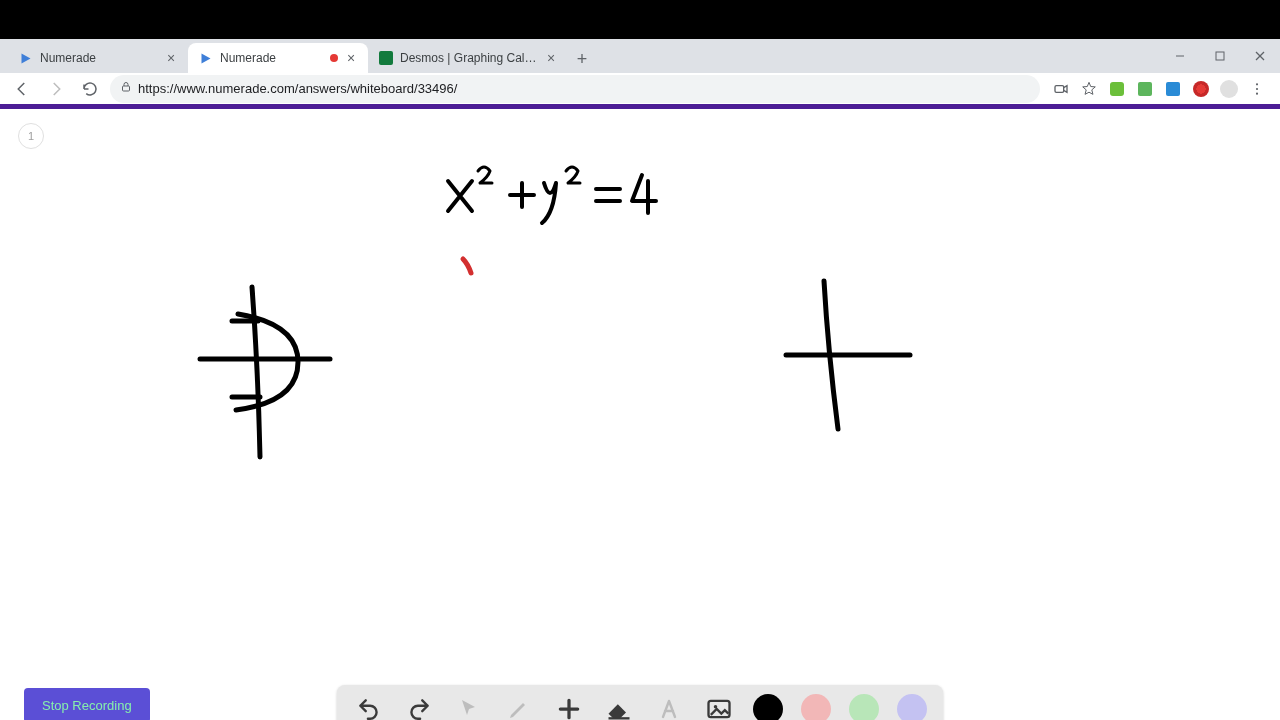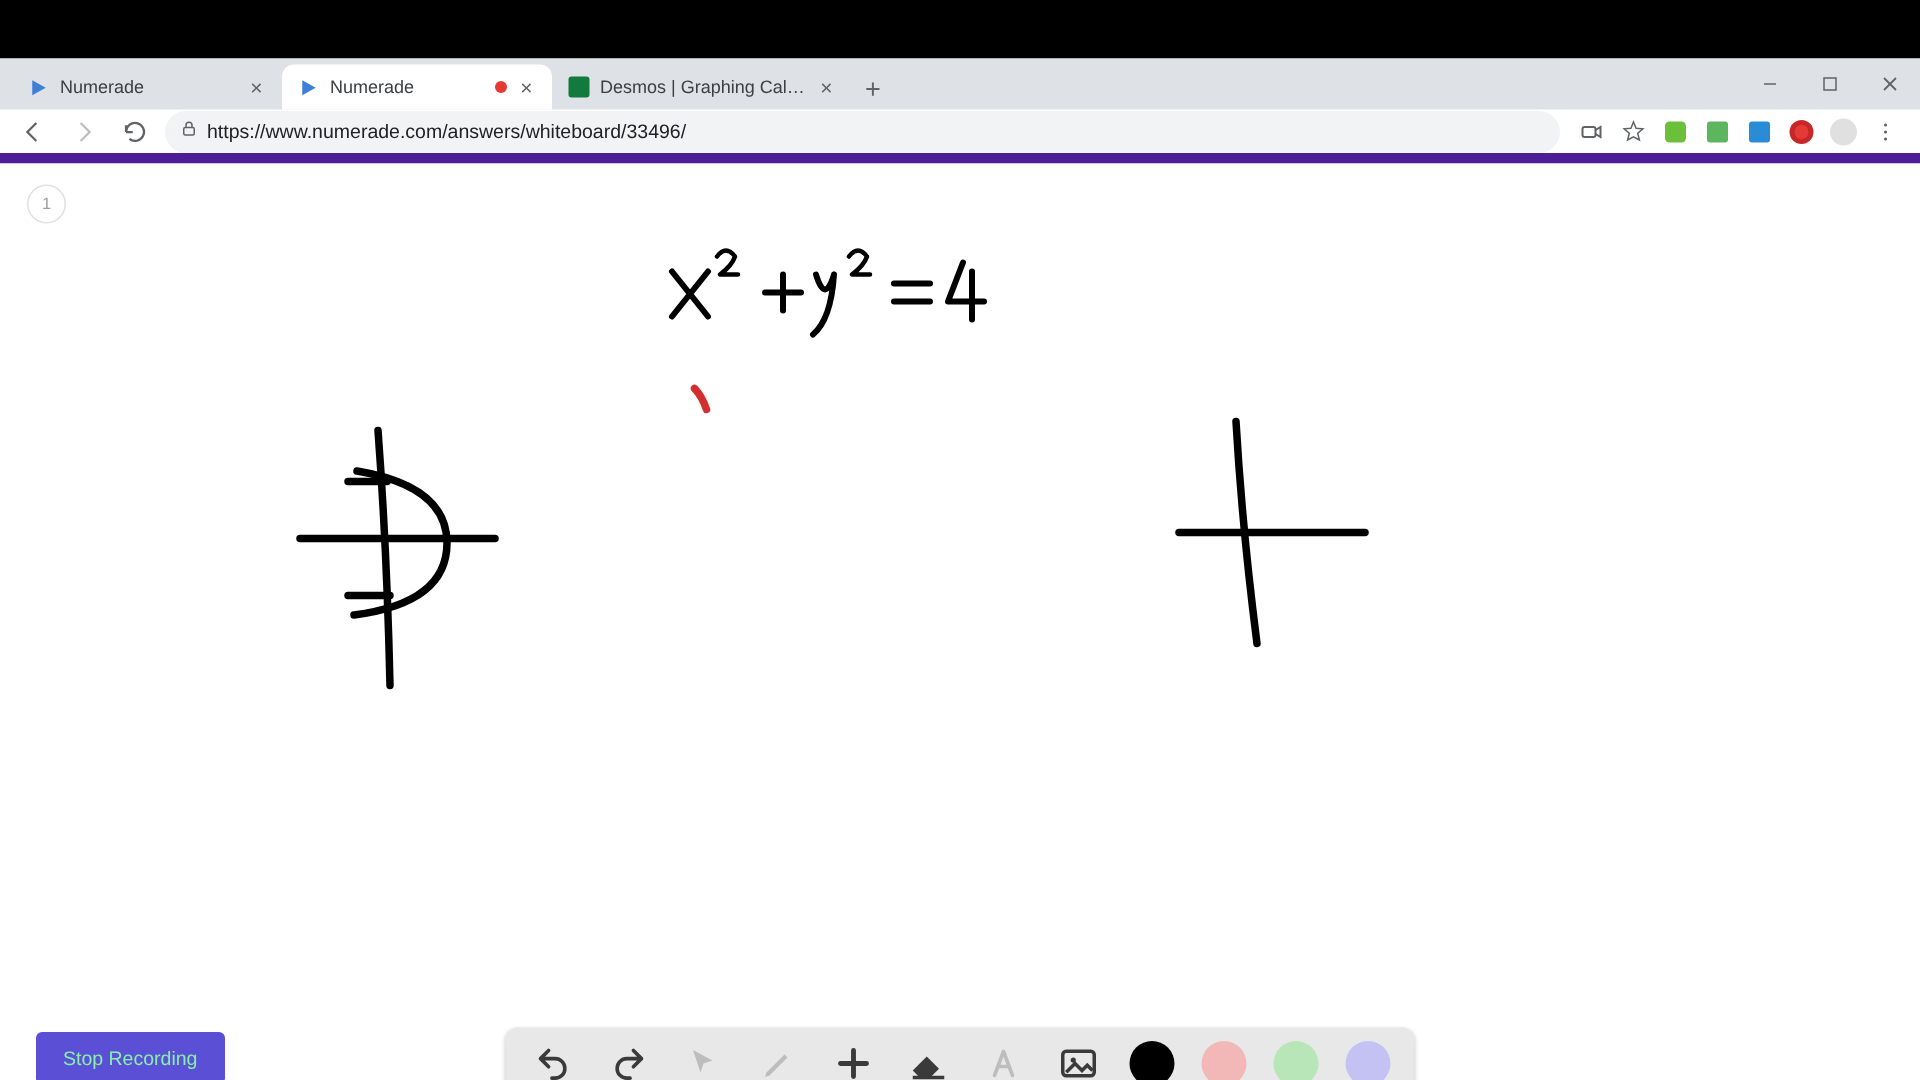--- a/index.html
+++ b/index.html
@@ -13,21 +13,21 @@
   .tab.active { background: #fff; }
   .tab .favicon { width: 16px; height: 16px; display: inline-flex; align-items: center; justify-content: center; }
   .tab .tab-title { flex: 1; white-space: nowrap; overflow: hidden; text-overflow: ellipsis; }
   .tab .rec-dot { width: 8px; height: 8px; border-radius: 50%; background: #e53935; }
   .tab .close { width: 14px; height: 14px; display: inline-flex; align-items: center; justify-content: center; color: #5f6368; font-size: 14px; line-height: 1; }
   .newtab { width: 28px; height: 28px; display: flex; align-items: center; justify-content: center; color: #5f6368; font-size: 18px; cursor: pointer; }
   .winctrls { position: absolute; right: 0; top: 0; height: 34px; display: flex; }
   .winctrl { width: 40px; display: flex; align-items: center; justify-content: center; color: #5f6368; cursor: pointer; }
   
   
-  .addrrow { height: 36px; background: #fff; display: flex; align-items: center; padding: 0 8px; gap: 6px; border-bottom: 7px solid #4c1d95; }
+  .addrrow { height: 36px; background: #fff; display: flex; align-items: center; padding: 0 8px; gap: 6px; border-bottom: 5px solid #4c1d95; }
   .navbtn { width: 28px; height: 28px; display: flex; align-items: center; justify-content: center; color: #5f6368; border-radius: 50%; cursor: pointer; }
   .navbtn.disabled { color: #bdbdbd; }
   .addrbar { flex: 1; height: 28px; background: #f1f3f4; border-radius: 14px; display: flex; align-items: center; padding: 0 10px; gap: 6px; color: #202124; font-size: 13px; }
   .addrbar .secure { color: #5f6368; }
   .ext-icons { display: flex; align-items: center; gap: 10px; padding: 0 6px; }
   .ext { width: 18px; height: 18px; display: flex; align-items: center; justify-content: center; cursor: pointer; }
   
   
   .page { flex: 1; position: relative; background: #fff; }
   .pagebadge { position: absolute; top: 14px; left: 18px; width: 26px; height: 26px; border: 1px solid #e0e0e0; border-radius: 50%; display: flex; align-items: center; justify-content: center; font-size: 11px; color: #9e9e9e; }

